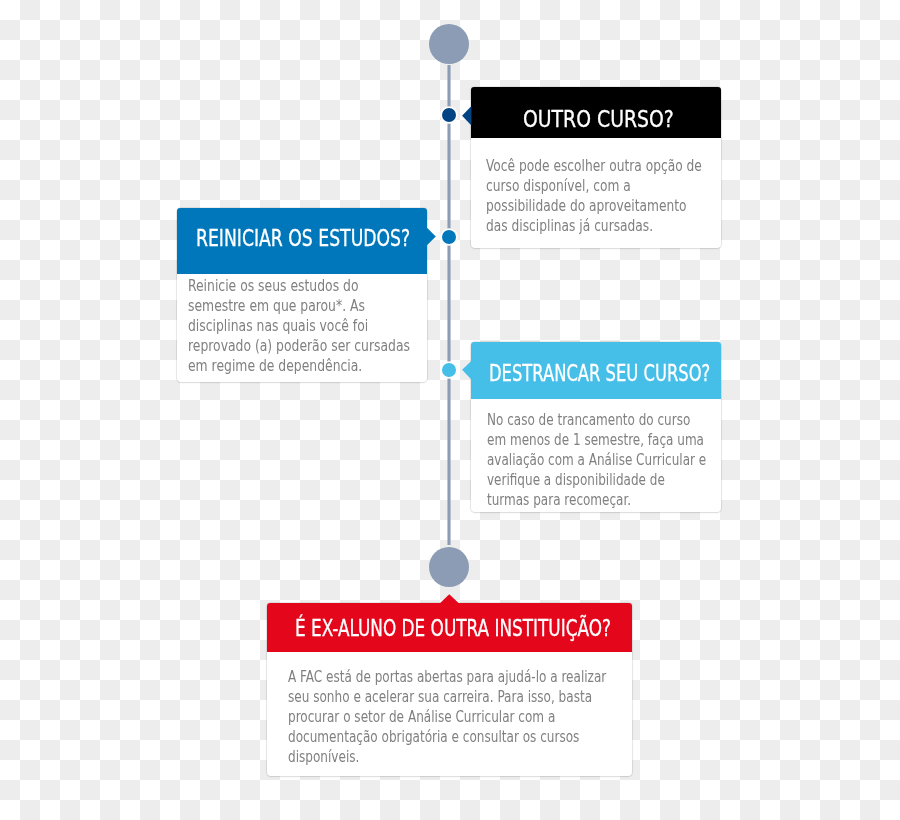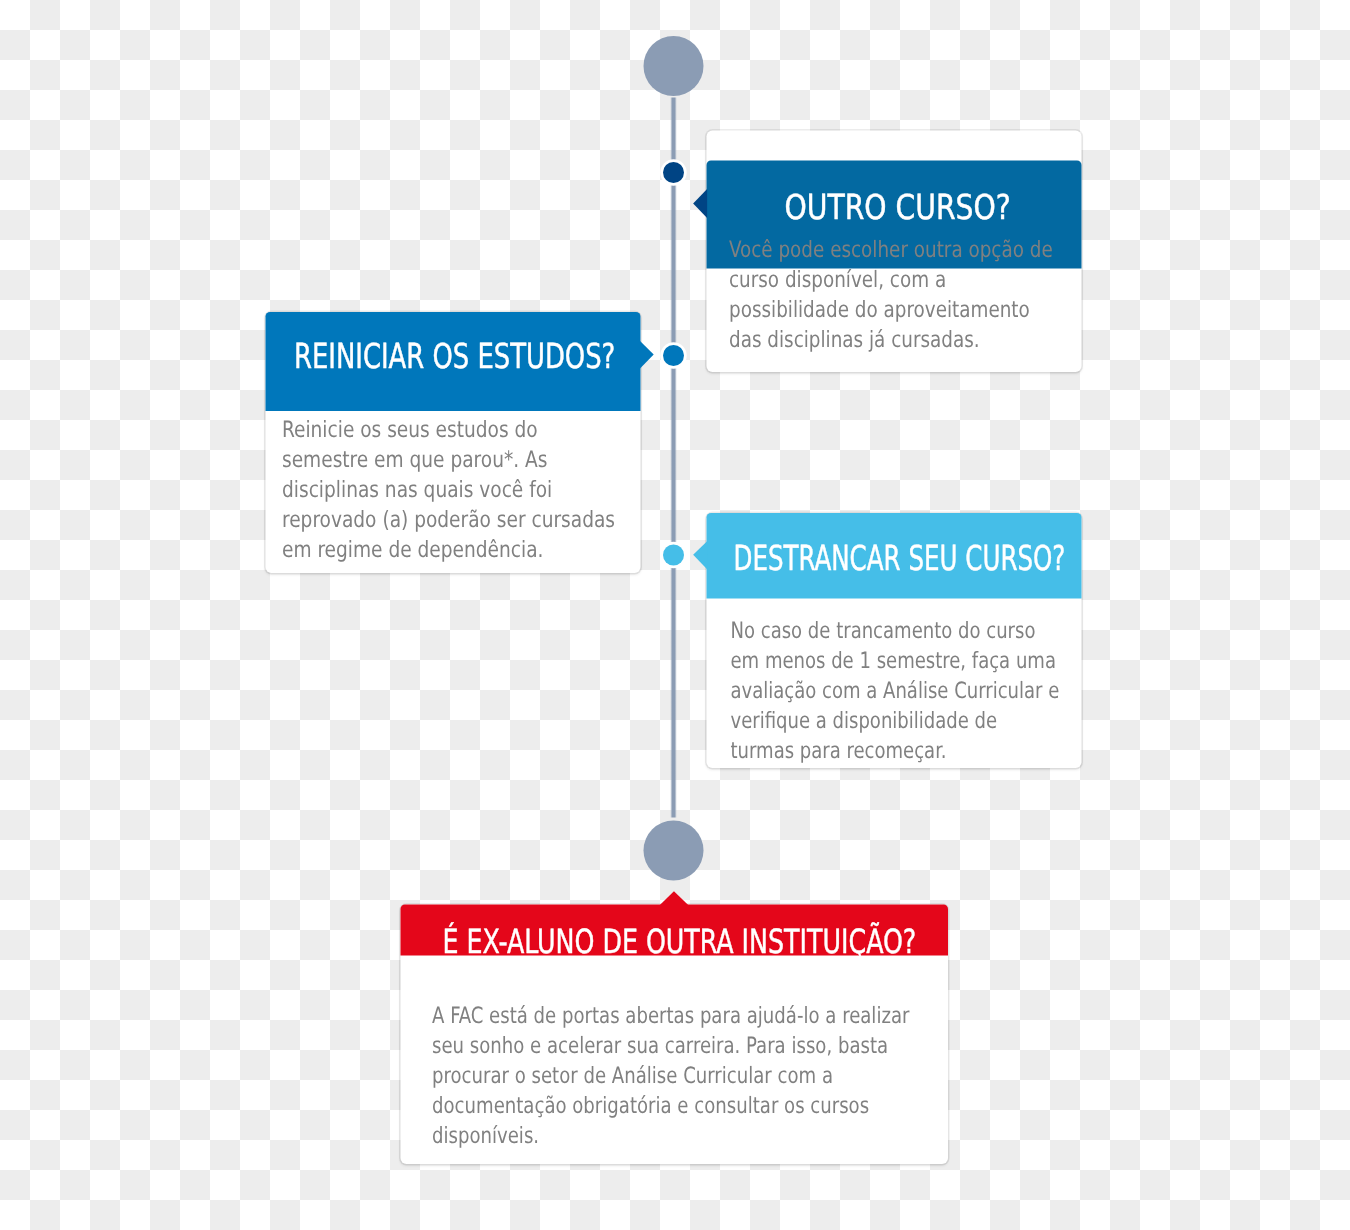--- a/index.html
+++ b/index.html
@@ -40,21 +40,21 @@
 
   <div class="spine" style="top:65px;height:480px;"></div>
   <div class="node-big" style="left: 429px; top: 24px; background: rgb(139, 156, 180);"></div>
   <div class="node-big" style="left: 429px; top: 547px; background: rgb(139, 156, 180);"></div>
 
   <div class="node-dot" style="left: 442px; top: 108px; background: rgb(0, 68, 132);"></div>
   <div class="node-dot" style="left: 442px; top: 229.5px; background: rgb(0, 119, 187);"></div>
   <div class="node-dot" style="left: 442px; top: 363px; background: rgb(69, 190, 232);"></div>
 
   <div class="card" style="left:471px;top:87px;width:250px;height:161px;">
-    <div class="card-head" style="height: 72px; background: #0369a1; margin-top: 20px;">
+    <div class="card-head" style="height: 51px; background: #000000;">
       <span class="notch" style="left:-9px;top:17.5px;width:10px;height:23px;">
         <svg width="10" height="23" viewBox="0 0 10 23">
             <path d="M9.4 1 L0.1 10.7 L9.4 20.4 Z" fill="#004484"></path>
           </svg>
       </span>
       <span class="card-title" style="left:52.1px;top:21px;transform:scaleX(0.9105);">OUTRO CURSO?</span>
     </div>
     <div class="card-body" style="left:14.8px;top:68.8px;transform:scaleX(0.9073);">Você pode escolher outra opção de
 curso disponível, com a
 possibilidade do aproveitamento
@@ -87,21 +87,21 @@
       <span class="card-title" style="left:18.3px;top:19.6px;transform:scaleX(0.7910);">DESTRANCAR SEU CURSO?</span>
     </div>
     <div class="card-body" style="left:16.1px;top:68.1px;transform:scaleX(0.8910);">No caso de trancamento do curso
 em menos de 1 semestre, faça uma
 avaliação com a Análise Curricular e
 verifique a disponibilidade de
 turmas para recomeçar.</div>
   </div>
 
   <div class="card" style="left:267px;top:603px;width:364.5px;height:173px;">
-    <div class="card-head" style="height: 34px; background: rgb(228, 6, 26);">
+    <div class="card-head" style="height: 49px; background: rgb(228, 6, 26);">
       <span class="notch" style="left:171px;top:-10px;width:24px;height:12px;">
         <svg width="24" height="12" viewBox="0 0 24 12">
             <path d="M1.9 10.3 L11.3 1.2 L20.8 10.3 Z" fill="#e4061a"></path>
           </svg>
       </span>
       <span class="card-title" style="left:28.1px;top:14.4px;font-size:22.2px;transform:scaleX(0.8454);">É EX-ALUNO DE OUTRA INSTITUIÇÃO?</span>
     </div>
     <div class="card-body" style="left:21.4px;top:63.5px;transform:scaleX(0.8942);">A FAC está de portas abertas para ajudá-lo a realizar
 seu sonho e acelerar sua carreira. Para isso, basta
 procurar o setor de Análise Curricular com a

